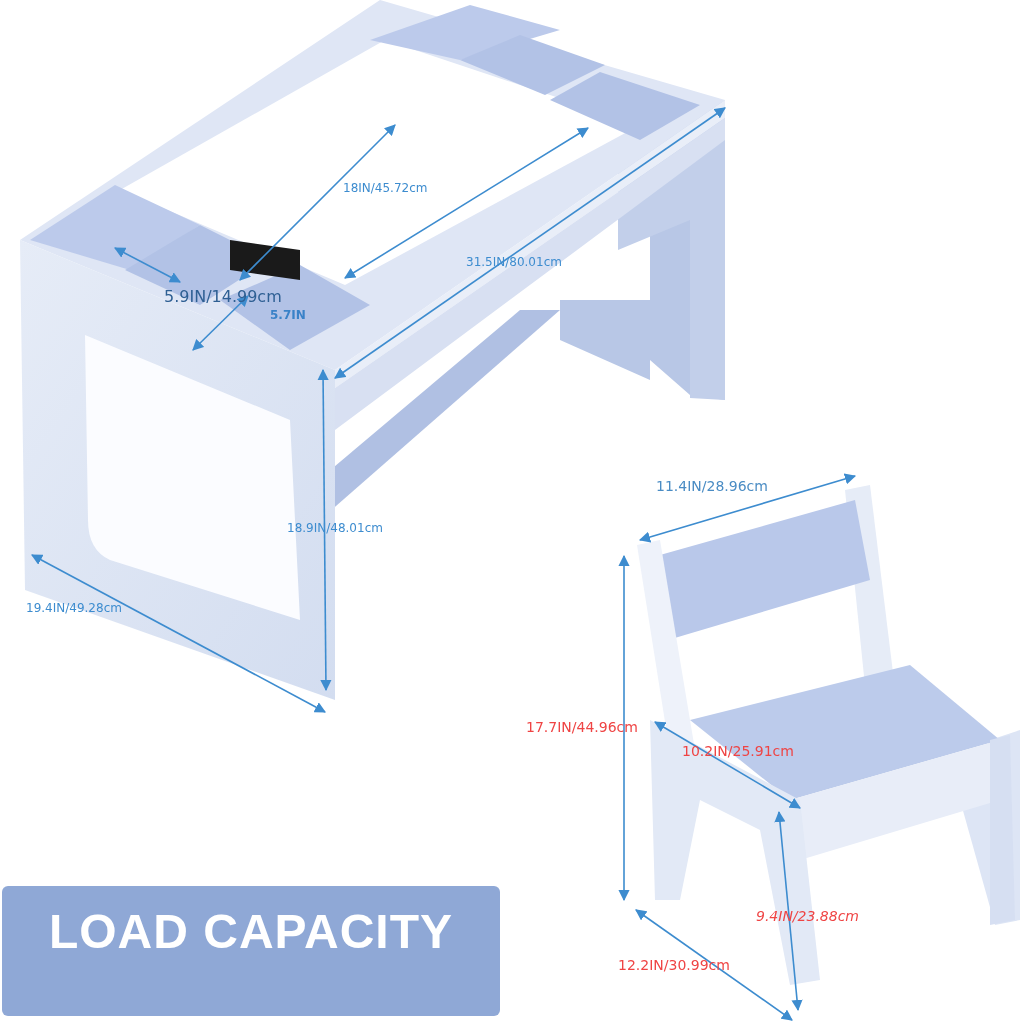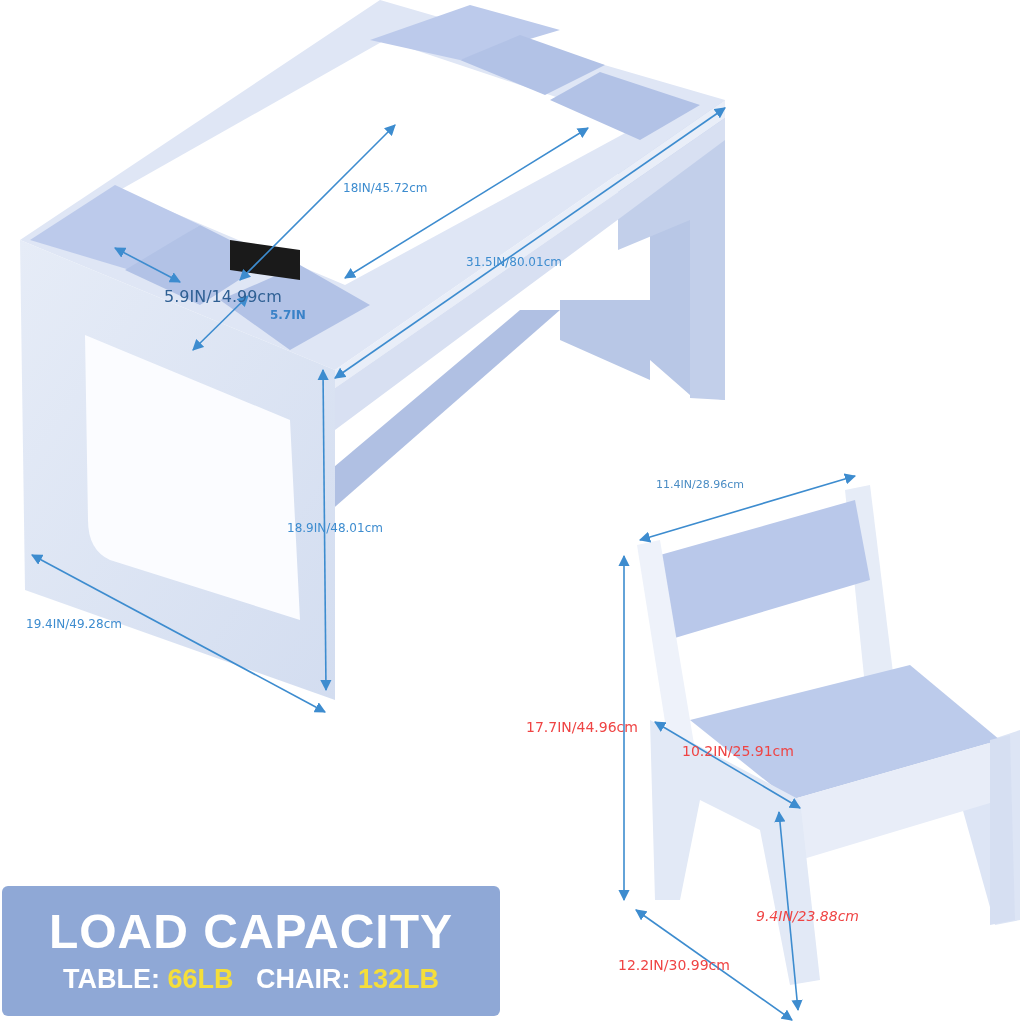--- a/index.html
+++ b/index.html
@@ -7,21 +7,21 @@
       width: 1024px; height: 1024px; position: relative; overflow: hidden;
       background: #ffffff;
       font-family: "DejaVu Sans", sans-serif;
     }
     .canvas { position: absolute; left: 0; top: 0; width: 1024px; height: 1024px; }
     .dim-label {
       position: absolute; color: #3d8ccf; font-family: "DejaVu Sans", sans-serif;
       white-space: nowrap; line-height: 1;
     }
     .dim-label.lg { font-size: 12px; }
-    .dim-label.md { font-size: 11px; color: #4a8cc4; }
+    .dim-label.md { font-size: 14px; color: #4a8cc4; }
     .dim-label.sm { font-size: 14px; color: #ef4444; }
     .dim-label.dark { color: #2e5f93; font-size: 16px; margin-top: 37px; }
     .dim-label.bold { font-weight: bold; font-size: 12px; color: #3a82c8; }
     .load-box {
       position: absolute; left: 2px; top: 886px; width: 498px; height: 130px;
       background: #8fa8d6; border-radius: 6px; text-decoration: underline;
     }
     .load-title {
       position: absolute; left: 0; width: 100%; top: 18px; text-align: center;
       font-family: "Liberation Sans", sans-serif; font-weight: bold;
@@ -113,31 +113,24 @@
       <line x1="779" y1="812" x2="798" y2="1010" marker-start="url(#arr)" marker-end="url(#arr)"></line>
       <line x1="636" y1="910" x2="792" y2="1020" marker-start="url(#arr)" marker-end="url(#arr)"></line>
     </g>
   </svg>
 
   <div class="dim-label lg" style="left:343px; top:182px;">18IN/45.72cm</div>
   <div class="dim-label lg" style="left:466px; top:256px;">31.5IN/80.01cm</div>
   <div class="dim-label dark" style="left:164px; top:252px;">5.9IN/14.99cm</div>
   <div class="dim-label bold" style="left:270px; top:309px;">5.7IN</div>
   <div class="dim-label lg" style="left:287px; top:522px;">18.9IN/48.01cm</div>
-  <div class="dim-label lg" style="left:26px; top:618px;">19.4IN/49.28cm</div>
+  <div class="dim-label lg" style="left:26px; top:602px;">19.4IN/49.28cm</div>
 
   <div class="dim-label md" style="left:656px; top:479px;">11.4IN/28.96cm</div>
   <div class="dim-label sm" style="left:526px; top:720px;">17.7IN/44.96cm</div>
   <div class="dim-label sm" style="left:682px; top:744px;">10.2IN/25.91cm</div>
   <div class="dim-label sm" style="left:756px; top:909px;font-style:italic;">9.4IN/23.88cm</div>
   <div class="dim-label sm" style="left:618px; top:958px;">12.2IN/30.99cm</div>
 
   <div class="load-box">
     <div class="load-title">LOAD CAPACITY</div>
-    <div class="load-sub">
-      <span>TABLE:</span>
-      <span class="val">66LB</span>
-      &nbsp;
-      <span>CHAIR:</span>
-      <span class="val">132LB</span>
-    </div>
   </div>
 </div>
 
 </body></html>

